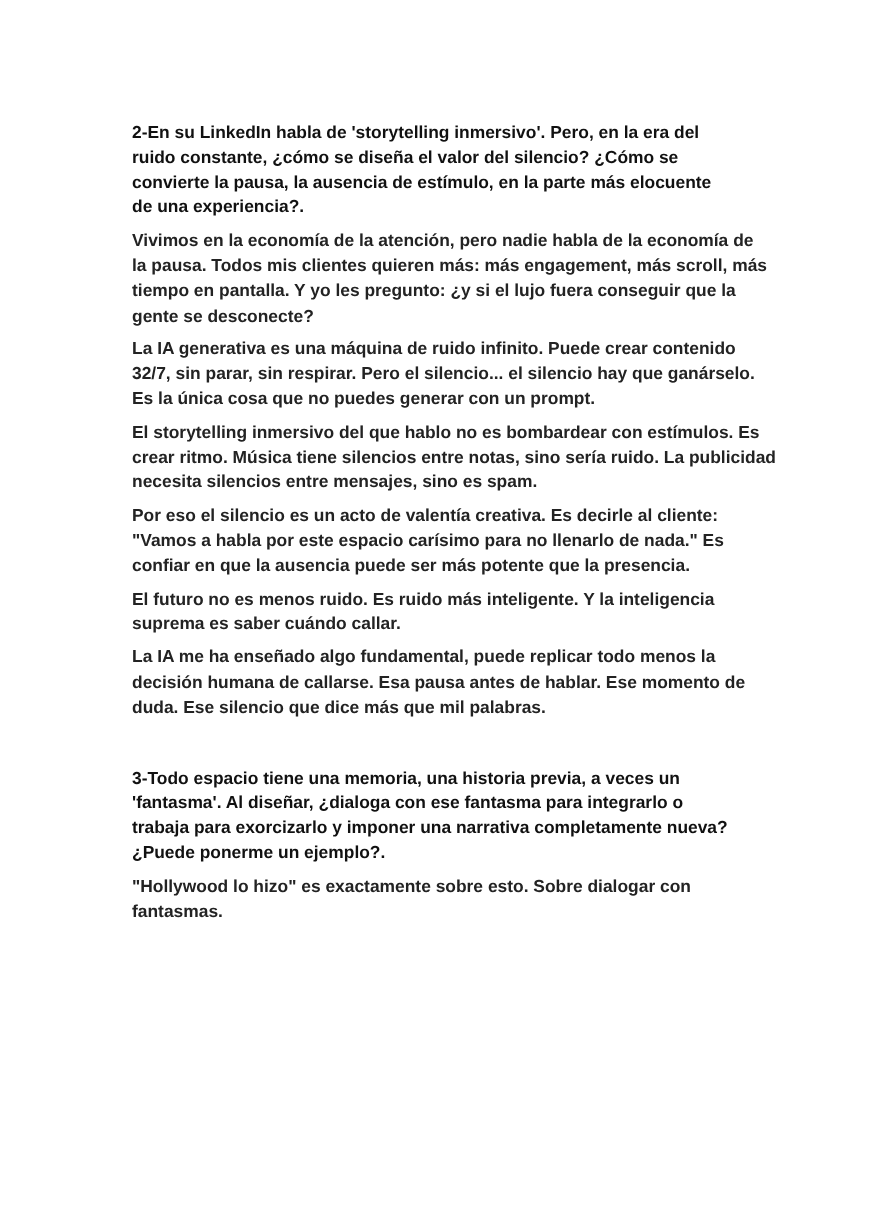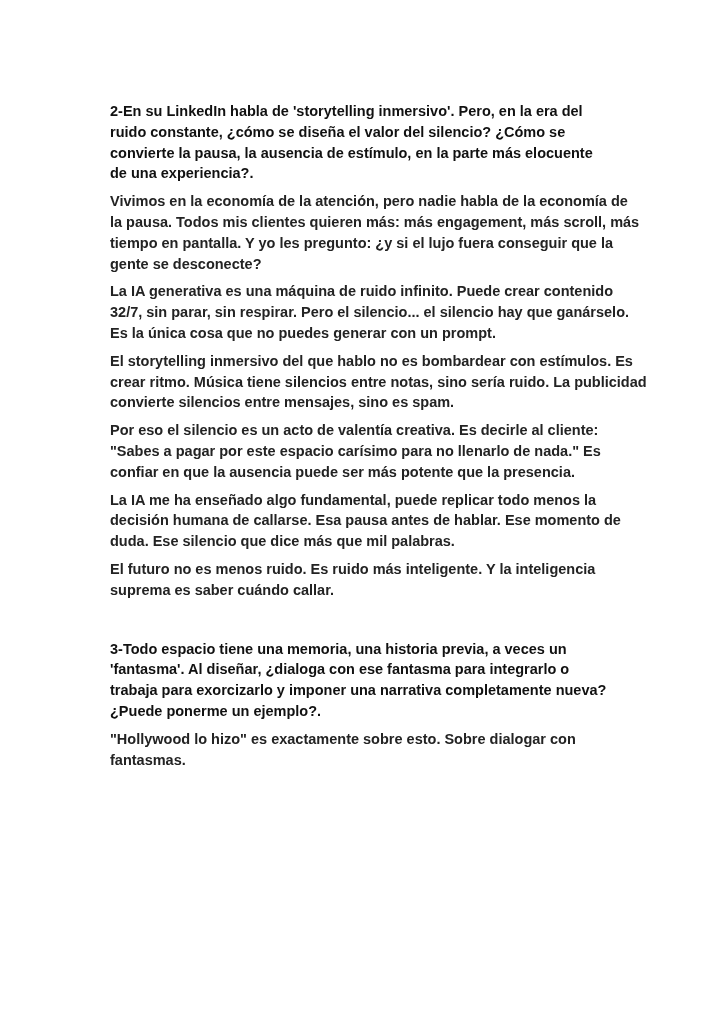--- a/index.html
+++ b/index.html
@@ -48,29 +48,29 @@
 de una experiencia?.</p>
       <p class="answer">Vivimos en la economía de la atención, pero nadie habla de la economía de
 la pausa. Todos mis clientes quieren más: más engagement, más scroll, más
 tiempo en pantalla. Y yo les pregunto: ¿y si el lujo fuera conseguir que la
 gente se desconecte?</p>
       <p class="answer">La IA generativa es una máquina de ruido infinito. Puede crear contenido
 32/7, sin parar, sin respirar. Pero el silencio... el silencio hay que ganárselo.
 Es la única cosa que no puedes generar con un prompt.</p>
       <p class="answer">El storytelling inmersivo del que hablo no es bombardear con estímulos. Es
 crear ritmo. Música tiene silencios entre notas, sino sería ruido. La publicidad
-convierte silencios entre mensajes, sino es spam.</p>
+necesita silencios entre mensajes, sino es spam.</p>
       <p class="answer">Por eso el silencio es un acto de valentía creativa. Es decirle al cliente:
-"Sabes a pagar por este espacio carísimo para no llenarlo de nada." Es
+"Vamos a habla por este espacio carísimo para no llenarlo de nada." Es
 confiar en que la ausencia puede ser más potente que la presencia.</p>
+      <p class="answer">El futuro no es menos ruido. Es ruido más inteligente. Y la inteligencia
+suprema es saber cuándo callar.</p>
       <p class="answer">La IA me ha enseñado algo fundamental, puede replicar todo menos la
 decisión humana de callarse. Esa pausa antes de hablar. Ese momento de
 duda. Ese silencio que dice más que mil palabras.</p>
-      <p class="answer">El futuro no es menos ruido. Es ruido más inteligente. Y la inteligencia
-suprema es saber cuándo callar.</p>
       <p class="question extra-gap">3-Todo espacio tiene una memoria, una historia previa, a veces un
 'fantasma'. Al diseñar, ¿dialoga con ese fantasma para integrarlo o
 trabaja para exorcizarlo y imponer una narrativa completamente nueva?
 ¿Puede ponerme un ejemplo?.</p>
       <p class="answer">"Hollywood lo hizo" es exactamente sobre esto. Sobre dialogar con
 fantasmas.</p>
     </article>
 </main>
 
 </body></html>

